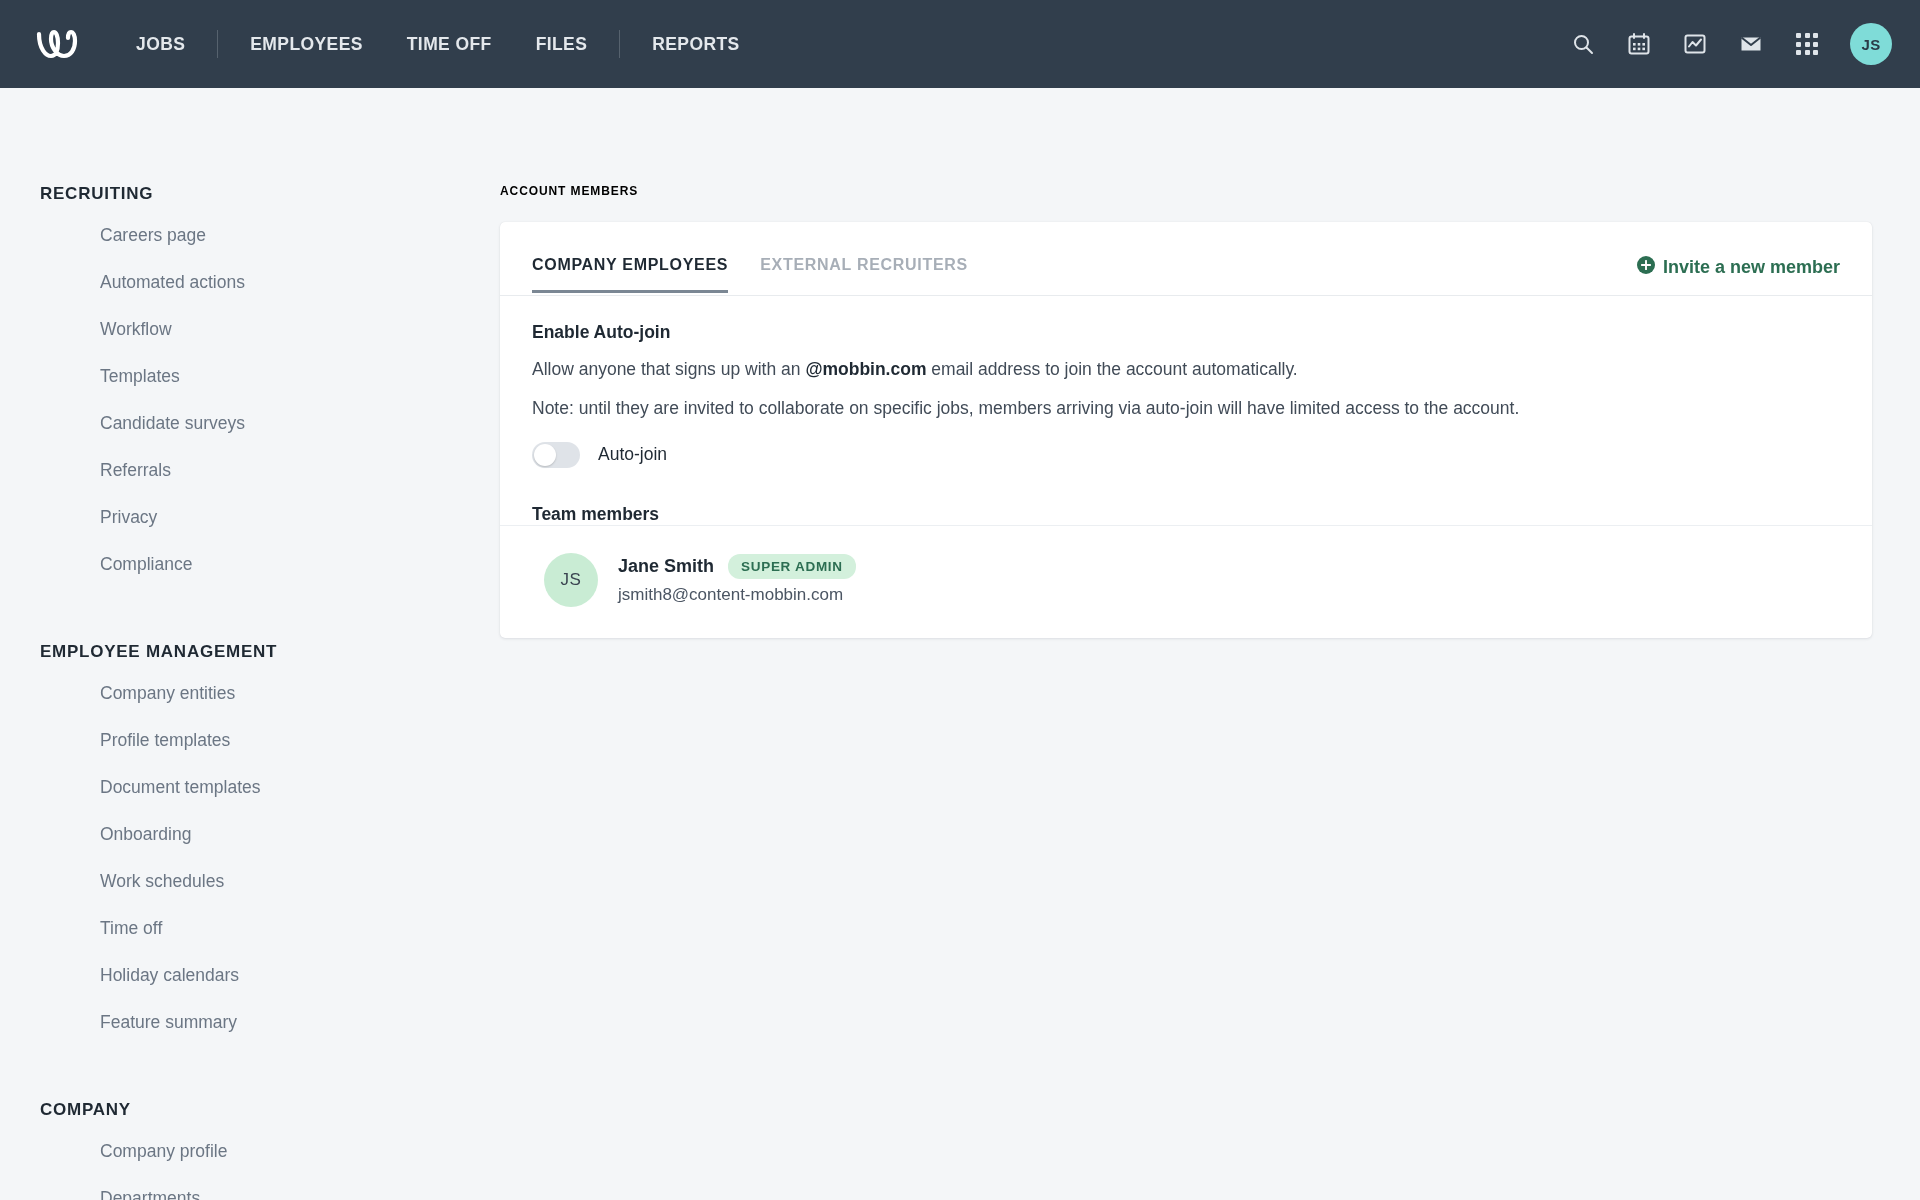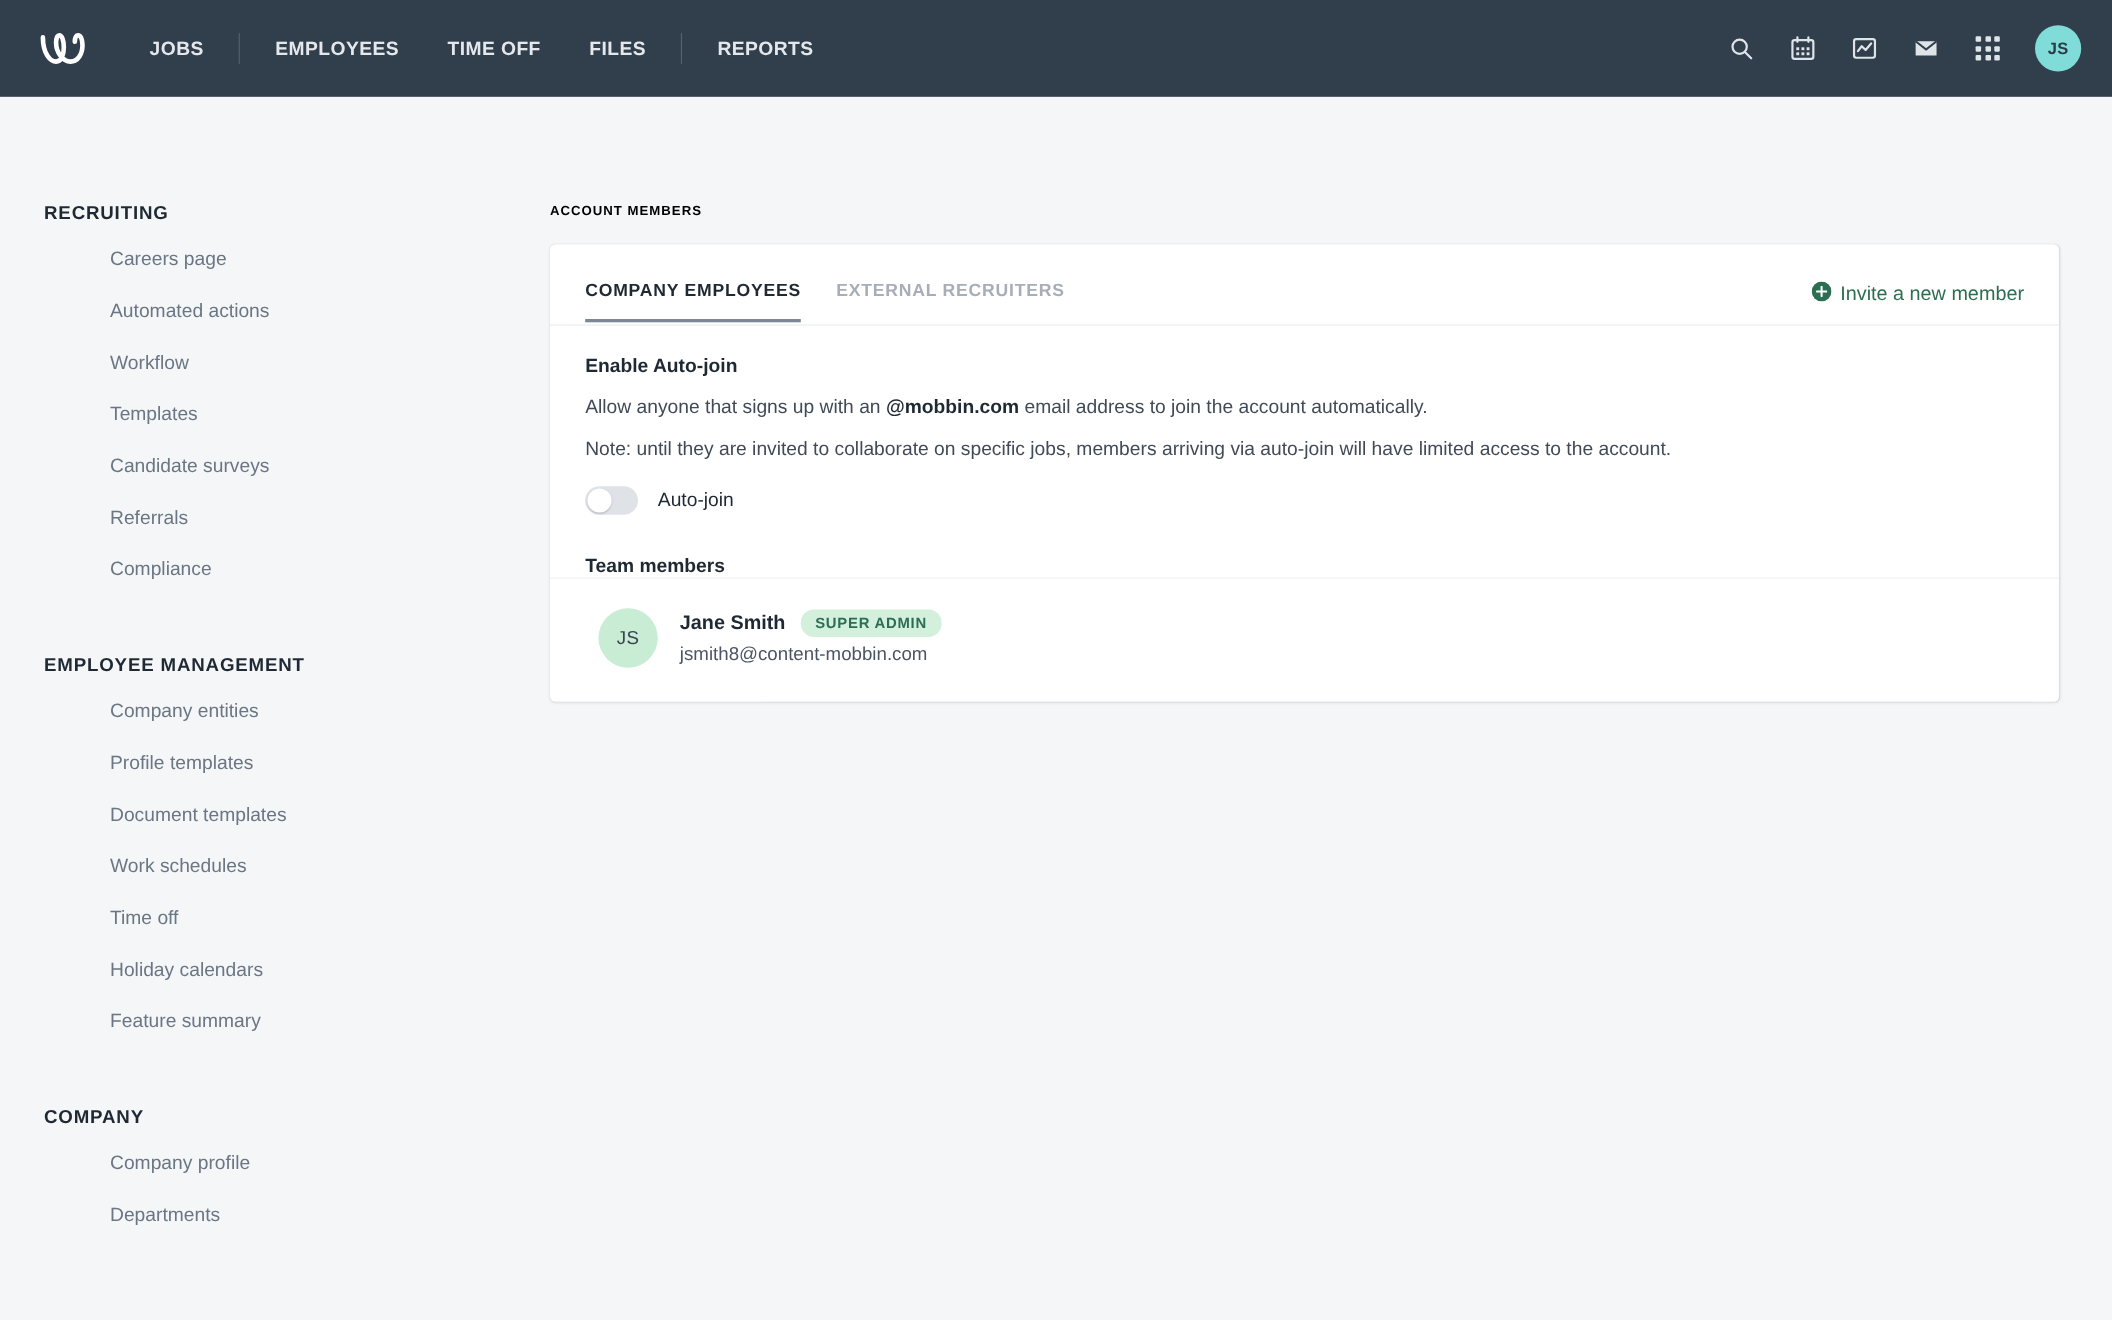--- a/index.html
+++ b/index.html
@@ -169,21 +169,21 @@
     color: #1f2933;
     border-bottom-color: #7b8794;
   }
   .invite-link {
     margin-left: auto;
     display: flex;
     align-items: center;
     gap: 8px;
     color: #2c6e52;
     font-size: 18px;
-    font-weight: normal;
+    font-weight: bold;
     cursor: pointer;
     padding-bottom: 16px;
     white-space: nowrap;
   }
 
   
   .section { padding: 26px 32px 0 32px; }
   .sec-head {
     font-size: 17.5px;
     font-weight: bold;
@@ -364,28 +364,30 @@
   <div class="sidebar">
 
     <div class="side-group">
       <div class="side-title">RECRUITING</div>
       <div class="side-item">Careers page</div>
       <div class="side-item">Automated actions</div>
       <div class="side-item">Workflow</div>
       <div class="side-item">Templates</div>
       <div class="side-item">Candidate surveys</div>
       <div class="side-item">Referrals</div>
+      <div class="side-item">Privacy</div>
       <div class="side-item">Compliance</div>
     </div>
 
     <div class="side-group">
       <div class="side-title">EMPLOYEE MANAGEMENT</div>
       <div class="side-item">Company entities</div>
       <div class="side-item">Profile templates</div>
       <div class="side-item">Document templates</div>
+      <div class="side-item">Onboarding</div>
       <div class="side-item">Work schedules</div>
       <div class="side-item">Time off</div>
       <div class="side-item">Holiday calendars</div>
       <div class="side-item">Feature summary</div>
     </div>
 
     <div class="side-group">
       <div class="side-title">COMPANY</div>
       <div class="side-item">Company profile</div>
       <div class="side-item">Departments</div>

